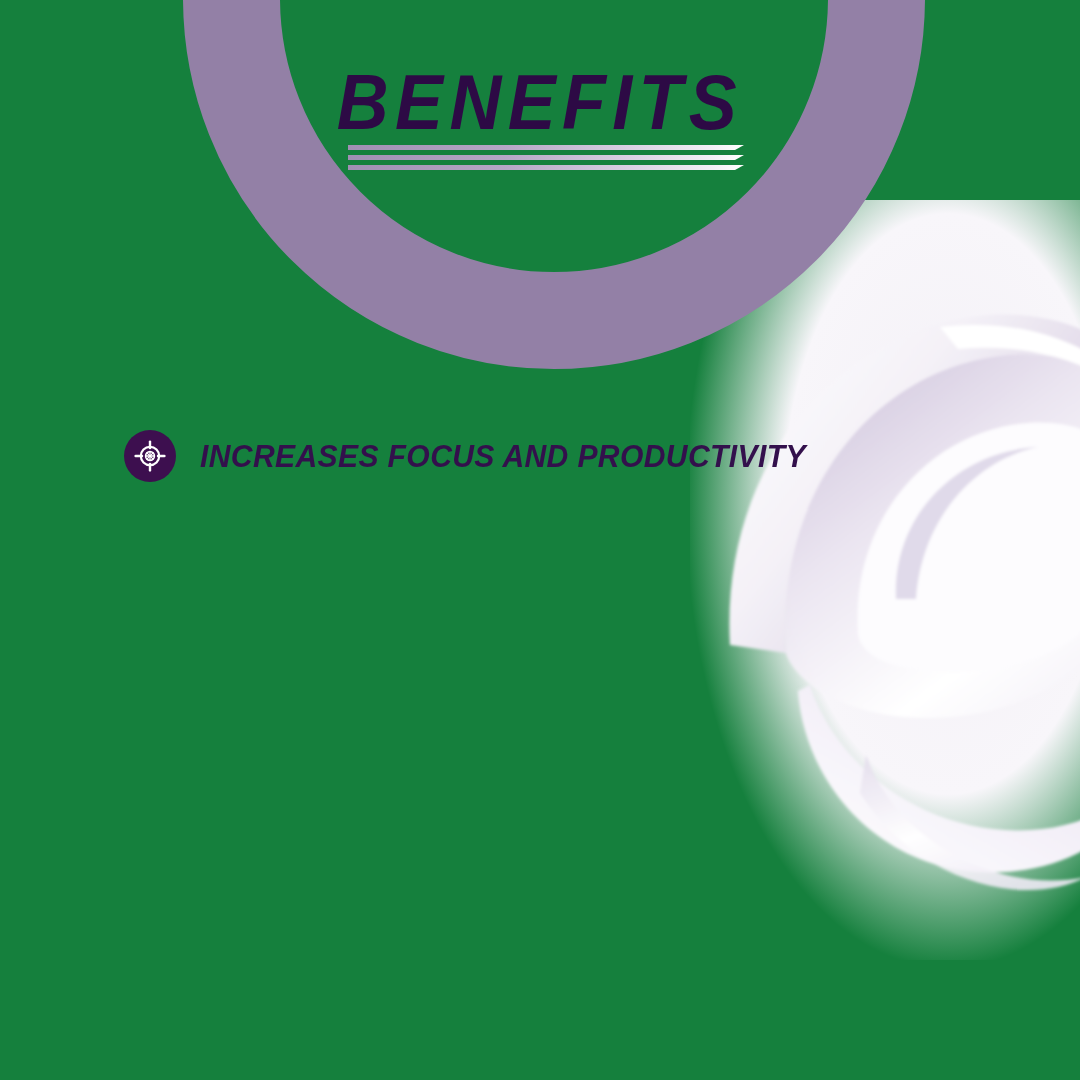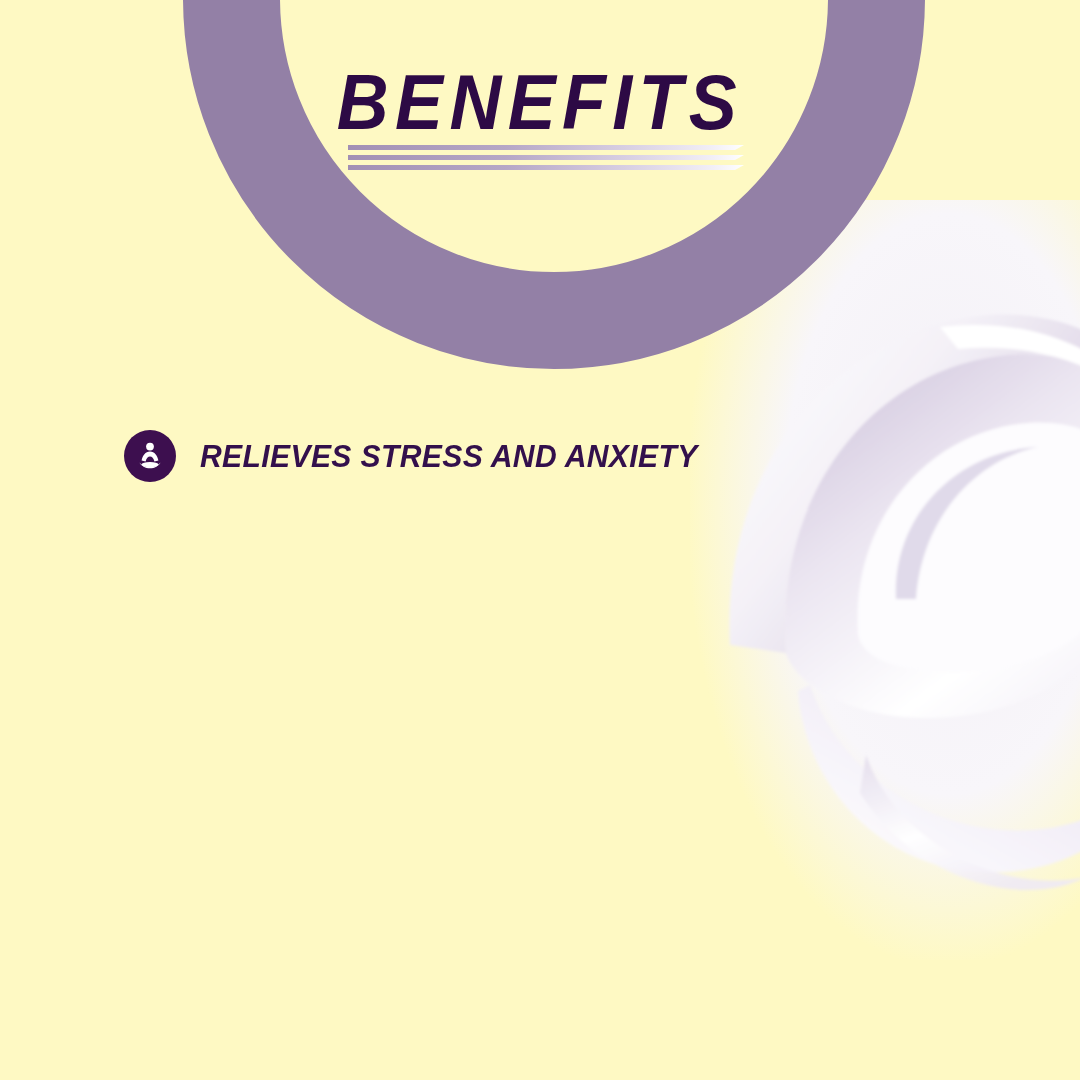--- a/index.html
+++ b/index.html
@@ -11,21 +11,21 @@
     height: 1080px;
     background: #ffffff;
     font-family: "Liberation Sans", sans-serif;
     overflow: hidden;
   }
 
   #poster {
     position: relative;
     width: 1080px;
     height: 1080px;
-    background: #fef9c3;
+    background: #15803d;
     overflow: hidden;
   }
 
   
   .swirl-wrap {
     position: absolute;
     right: -10px;
     top: 215px;
     width: 400px;
     height: 720px;
@@ -204,34 +204,41 @@
     <div class="title">BENEFITS</div>
     <div class="title-rules">
       <div class="rule r1"></div>
       <div class="rule r2"></div>
       <div class="rule r3"></div>
     </div>
   </div>
 
   <div class="benefits">
 
-
     <div class="benefit-row">
       <span class="benefit-icon">
         <svg width="34" height="34" viewBox="0 0 34 34">
-          <circle cx="17" cy="7.6" r="3.9" fill="#ffffff"></circle>
-          <path d="M17 12.4 C 12.4 12.4, 9.6 16.4, 8.6 21.6 L 12.6 22.6
-                   C 13.4 18.9, 15 17.4, 17 17.4 C 19 17.4, 20.6 18.9, 21.4 22.6
-                   L 25.4 21.6 C 24.4 16.4, 21.6 12.4, 17 12.4 Z" fill="#ffffff"></path>
-          <path d="M6.4 23.4 C 9 26.4, 12.8 28, 17 28 C 21.2 28, 25 26.4, 27.6 23.4
-                   C 25.6 26.9, 21.6 29.2, 17 29.2 C 12.4 29.2, 8.4 26.9, 6.4 23.4 Z" fill="#ffffff"></path>
-          <ellipse cx="17" cy="25.6" rx="8.4" ry="2.6" fill="#ffffff"></ellipse>
+          <circle cx="17" cy="17" r="9.2" fill="none" stroke="#ffffff" stroke-width="2.2"></circle>
+          <circle cx="17" cy="17" r="4.4" fill="none" stroke="#ffffff" stroke-width="1.6"></circle>
+          <g stroke="#ffffff" stroke-width="2.4" stroke-linecap="round">
+            <line x1="17" y1="2.6" x2="17" y2="9"></line>
+            <line x1="17" y1="25" x2="17" y2="31.4"></line>
+            <line x1="2.6" y1="17" x2="9" y2="17"></line>
+            <line x1="25" y1="17" x2="31.4" y2="17"></line>
+          </g>
+          <g stroke="#ffffff" stroke-width="1.3" stroke-linecap="round">
+            <line x1="17" y1="12.6" x2="17" y2="21.4"></line>
+            <line x1="12.6" y1="17" x2="21.4" y2="17"></line>
+            <line x1="13.9" y1="13.9" x2="20.1" y2="20.1"></line>
+            <line x1="20.1" y1="13.9" x2="13.9" y2="20.1"></line>
+          </g>
         </svg>
       </span>
-      <span class="benefit-text">RELIEVES STRESS AND ANXIETY</span>
+      <span class="benefit-text">INCREASES FOCUS AND PRODUCTIVITY</span>
     </div>
 
 
 
 
+
   </div>
 
 </div>
 
 </body></html>

